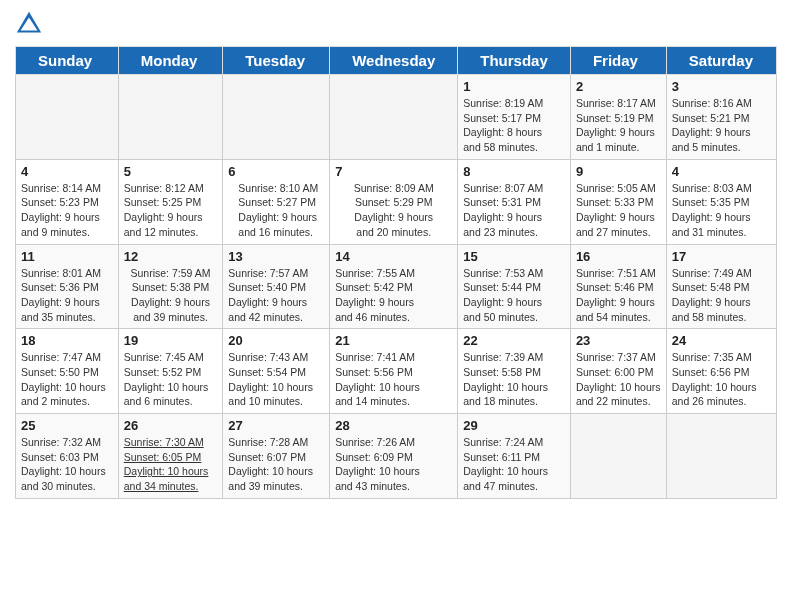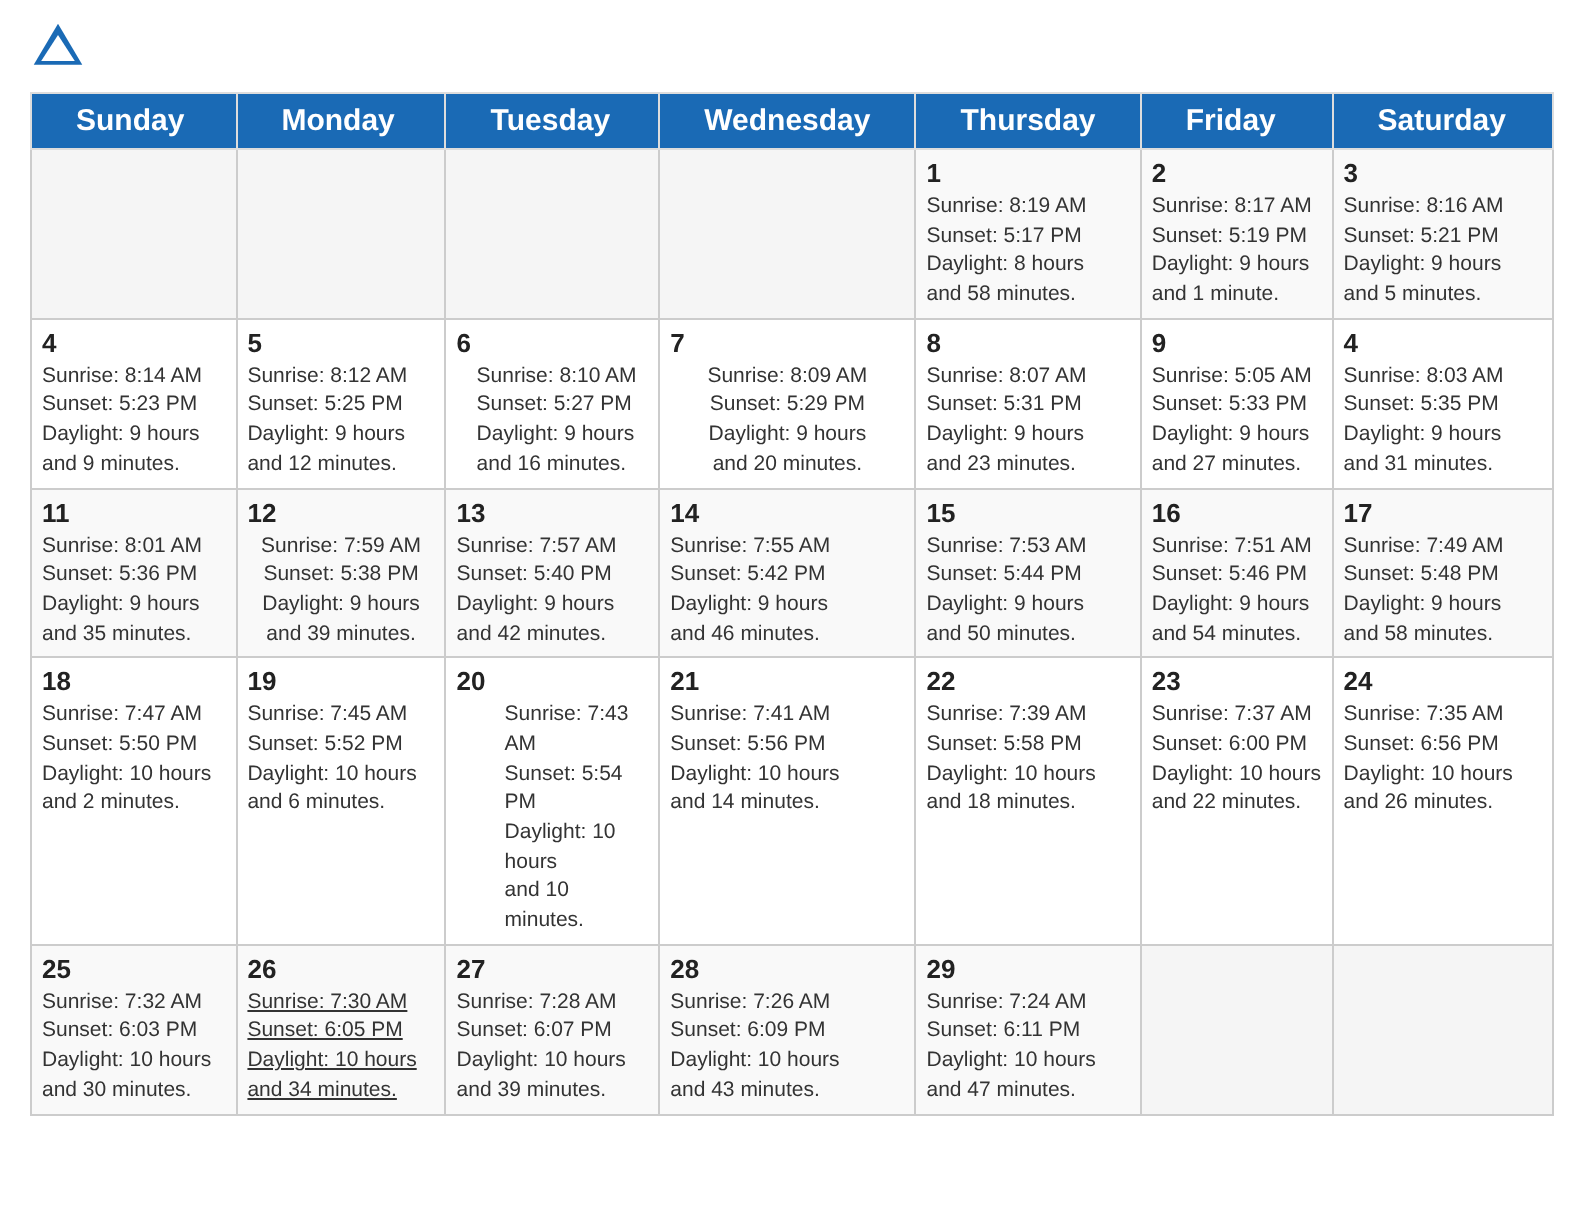--- a/index.html
+++ b/index.html
@@ -268,21 +268,21 @@
         </td>
         <td>
           <span class="day-num">19</span>
           <div class="day-info" style="white-space: pre-line;">Sunrise: 7:45 AM
 Sunset: 5:52 PM
 Daylight: 10 hours
 and 6 minutes.</div>
         </td>
         <td>
           <span class="day-num">20</span>
-          <div class="day-info" style="white-space: pre-line; margin-left: 24px;">Sunrise: 7:43 AM
+          <div class="day-info" style="white-space: pre-line;">Sunrise: 7:43 AM
 Sunset: 5:54 PM
 Daylight: 10 hours
 and 10 minutes.</div>
         </td>
         <td>
           <span class="day-num">21</span>
           <div class="day-info" style="white-space: pre-line;">Sunrise: 7:41 AM
 Sunset: 5:56 PM
 Daylight: 10 hours
 and 14 minutes.</div>

